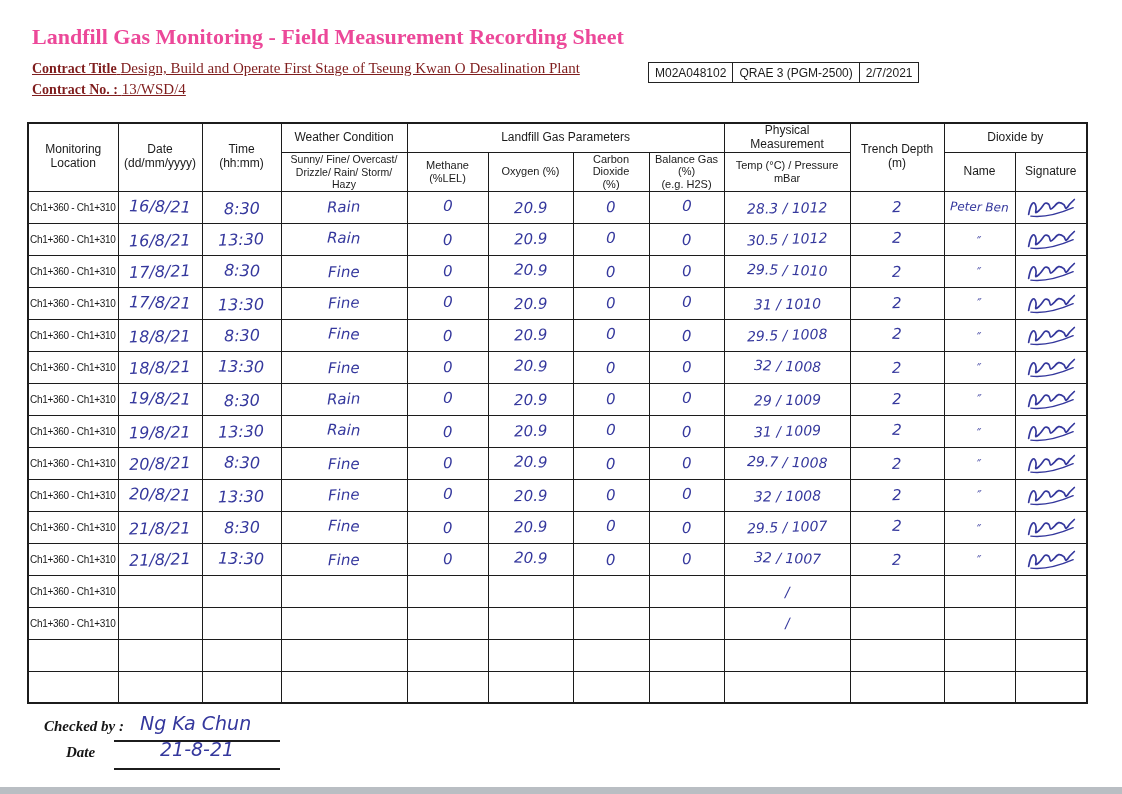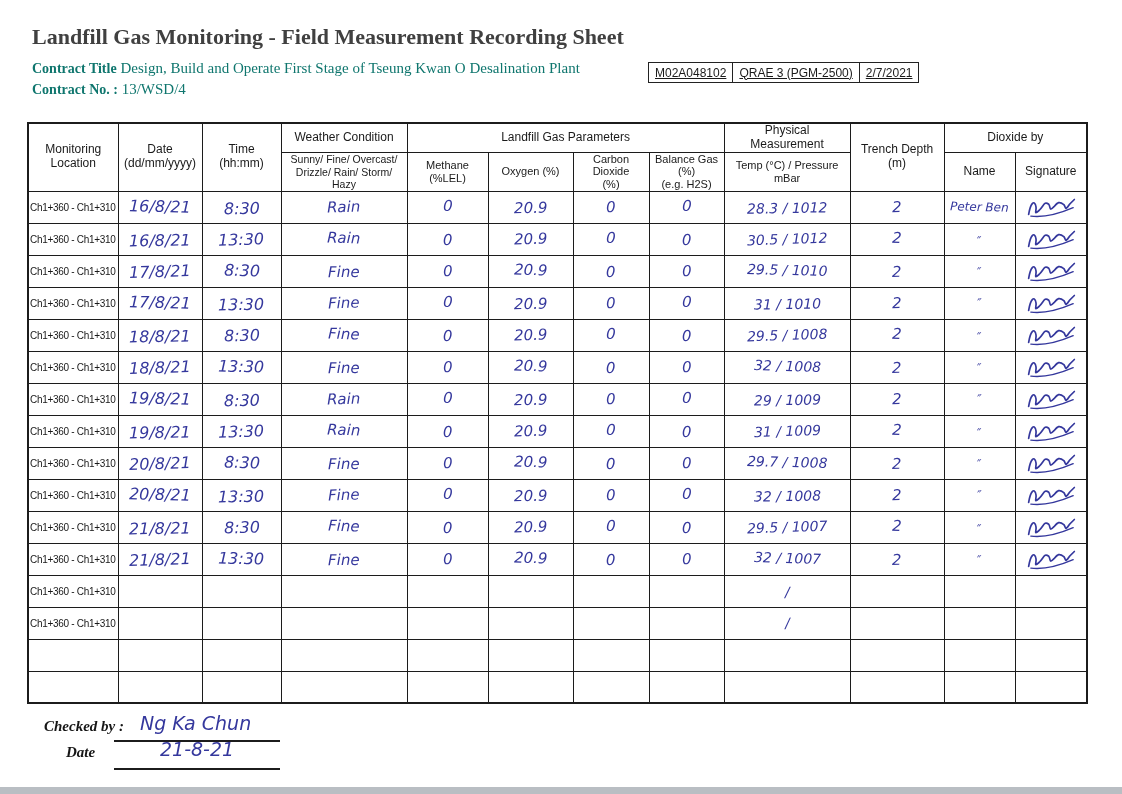--- a/index.html
+++ b/index.html
@@ -9,41 +9,41 @@
     font-family:"Liberation Sans", sans-serif;
     position:relative; overflow:hidden;
     color:#1a1a1a;
   }
   .abs { position:absolute; }
 
   
   .doc-title {
     left:32px; top:24px;
     font-family:"Liberation Serif", serif;
-    font-weight:bold; font-size:22px; color:#404040;
+    font-weight:bold; font-size:22px; color:#ec4899;
   }
   .contract-line {
-    left:32px; font-family:"Liberation Serif", serif; font-size:15px; color:#0f766e;
+    left:32px; font-family:"Liberation Serif", serif; font-size:15px; color:#7f1d1d;text-decoration:underline;
   }
   .contract-line .lbl { font-weight:bold; font-size:14px; }
   .ct { top:60px; }
   .cn { top:81px; }
 
   
   .equip-table {
     left:648px; top:62px; border-collapse:collapse;
     border:1.5px solid #222;
   }
   .equip-table th {
     font-family:"Liberation Serif", serif; font-weight:normal;
     font-size:13px; border:1px solid #222; padding:1px 8px; height:20px;
   }
   .equip-table td {
     font-family:"Liberation Sans", sans-serif; font-size:12px;
-    border:1px solid #222; text-align:center; padding:1px 6px; height:20px;text-decoration:underline;
+    border:1px solid #222; text-align:center; padding:1px 6px; height:20px;
   }
 
   
   .mon-table {
     left:27px; top:122px;
     border-collapse:collapse; table-layout:fixed; width:1059px;
     border:2px solid #1c1c1c;
   }
   .mon-table th, .mon-table td {
     border:1.4px solid #1c1c1c; padding:0 2px; overflow:visible;

